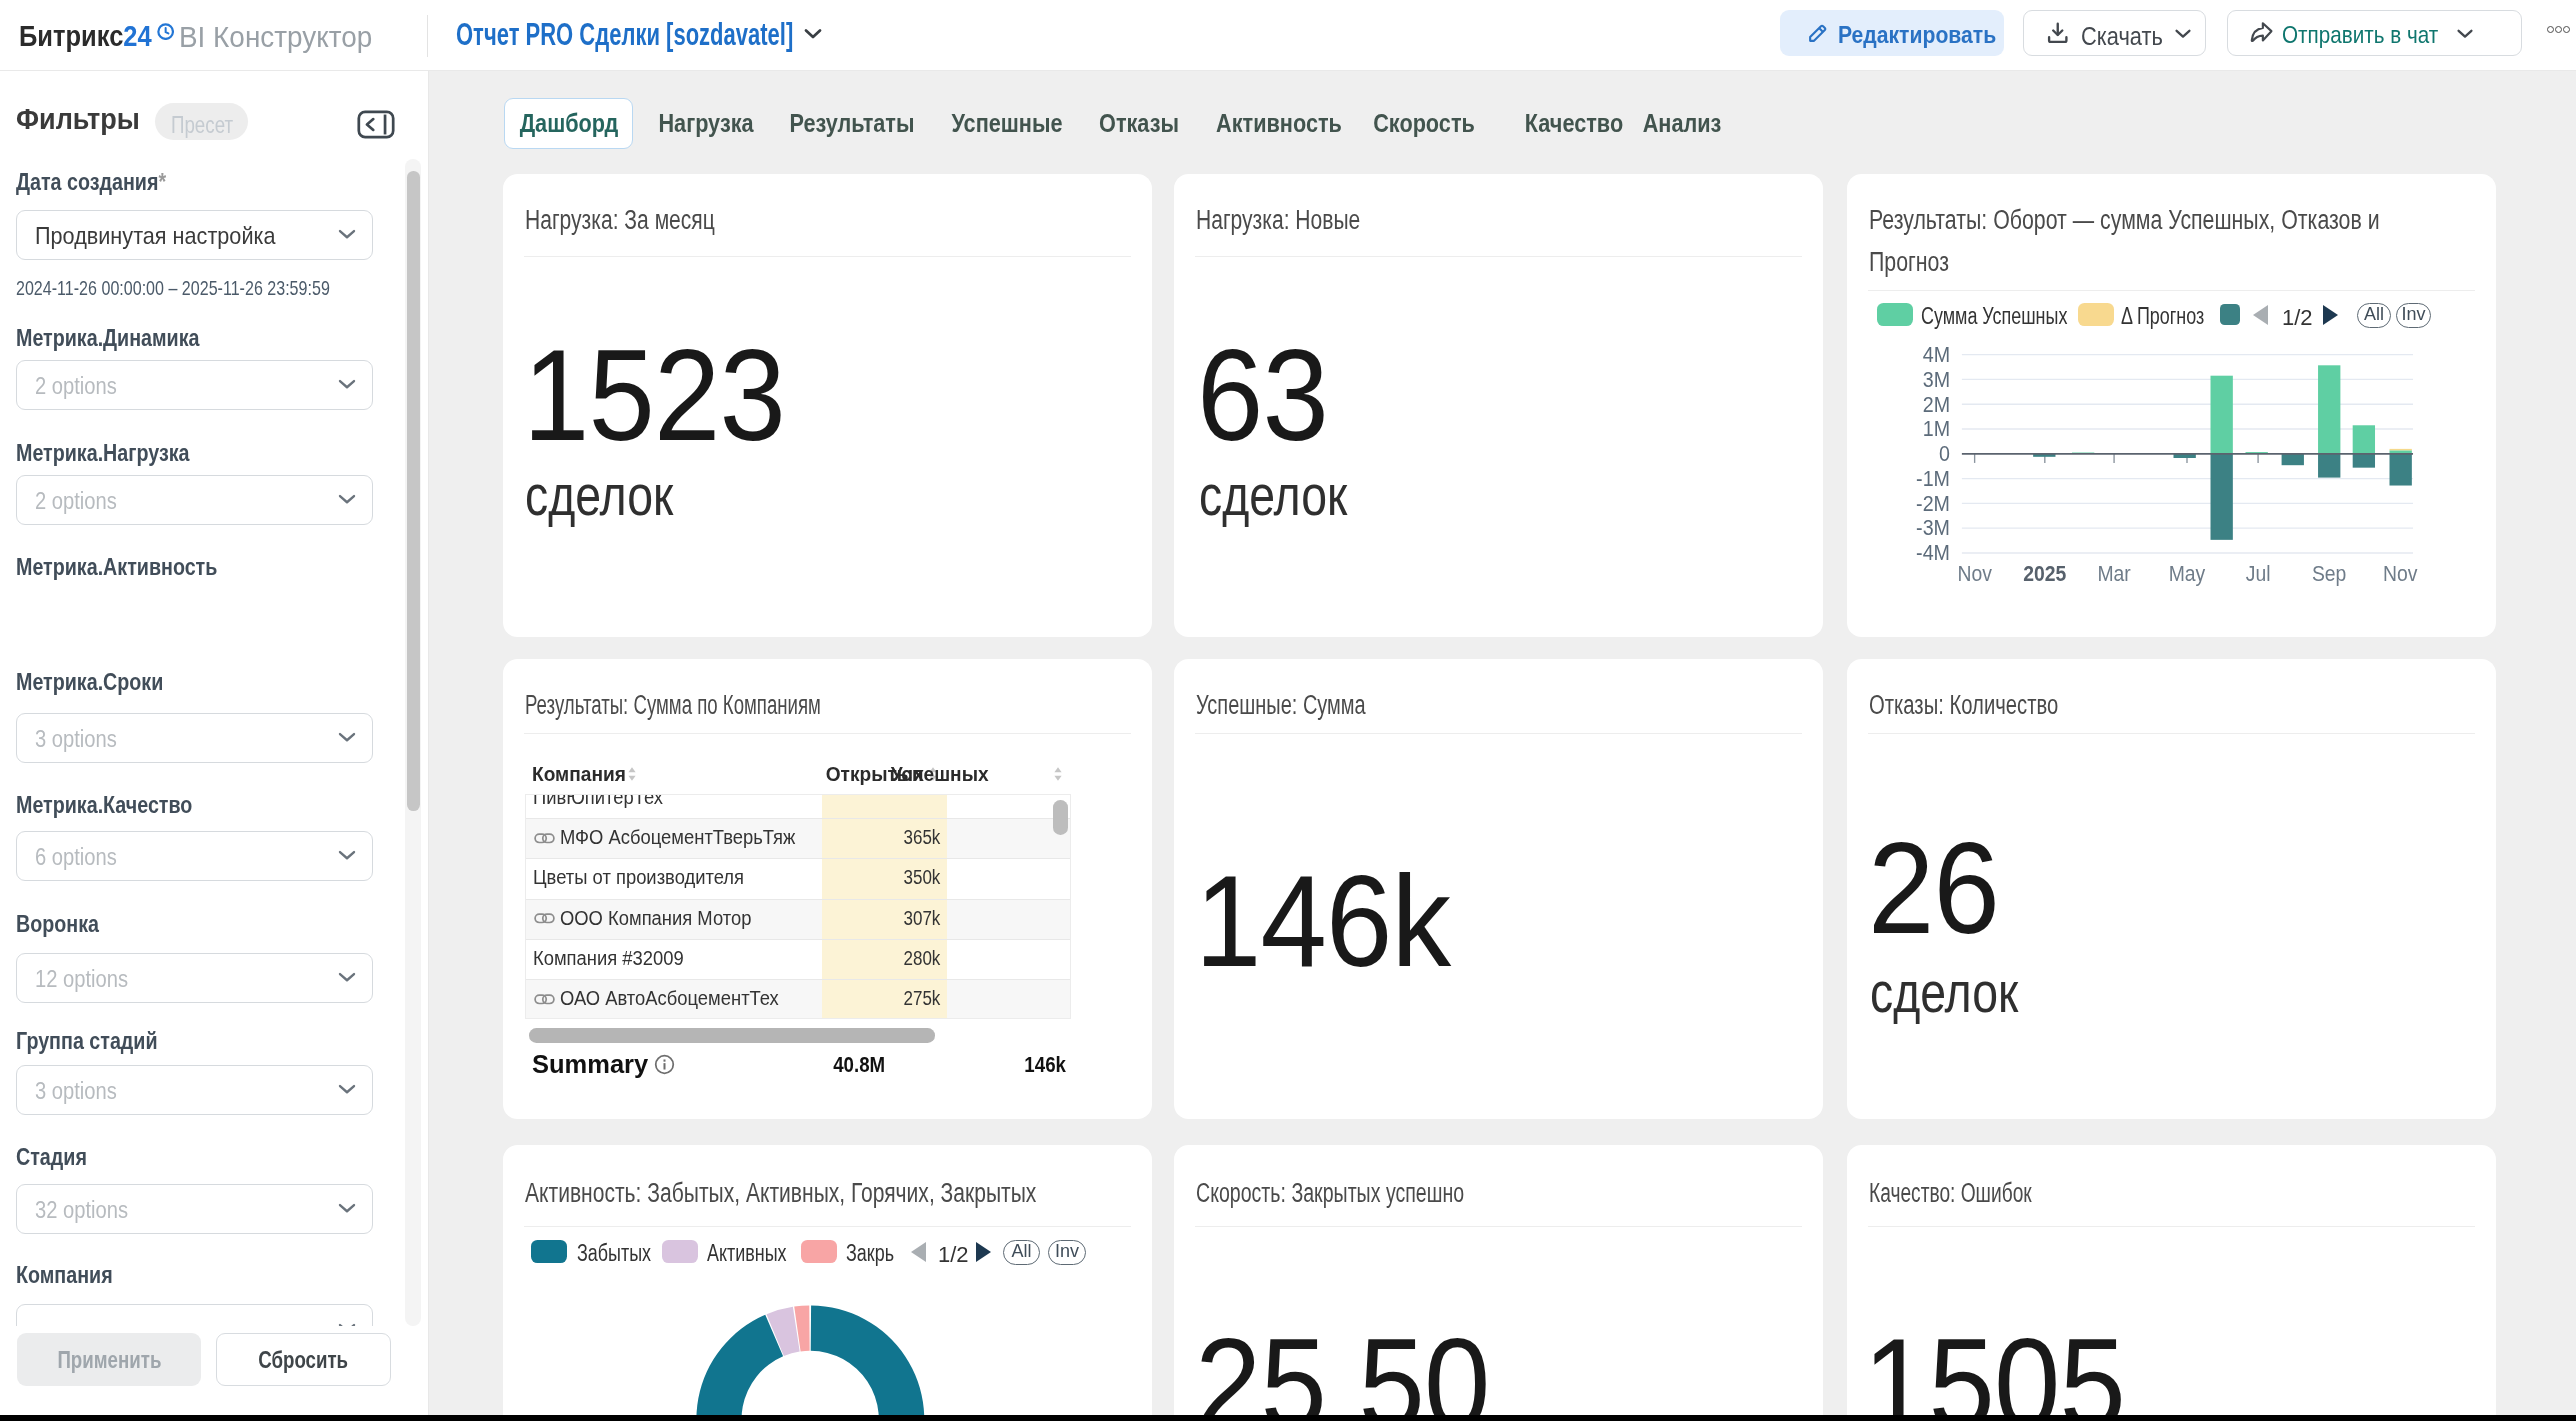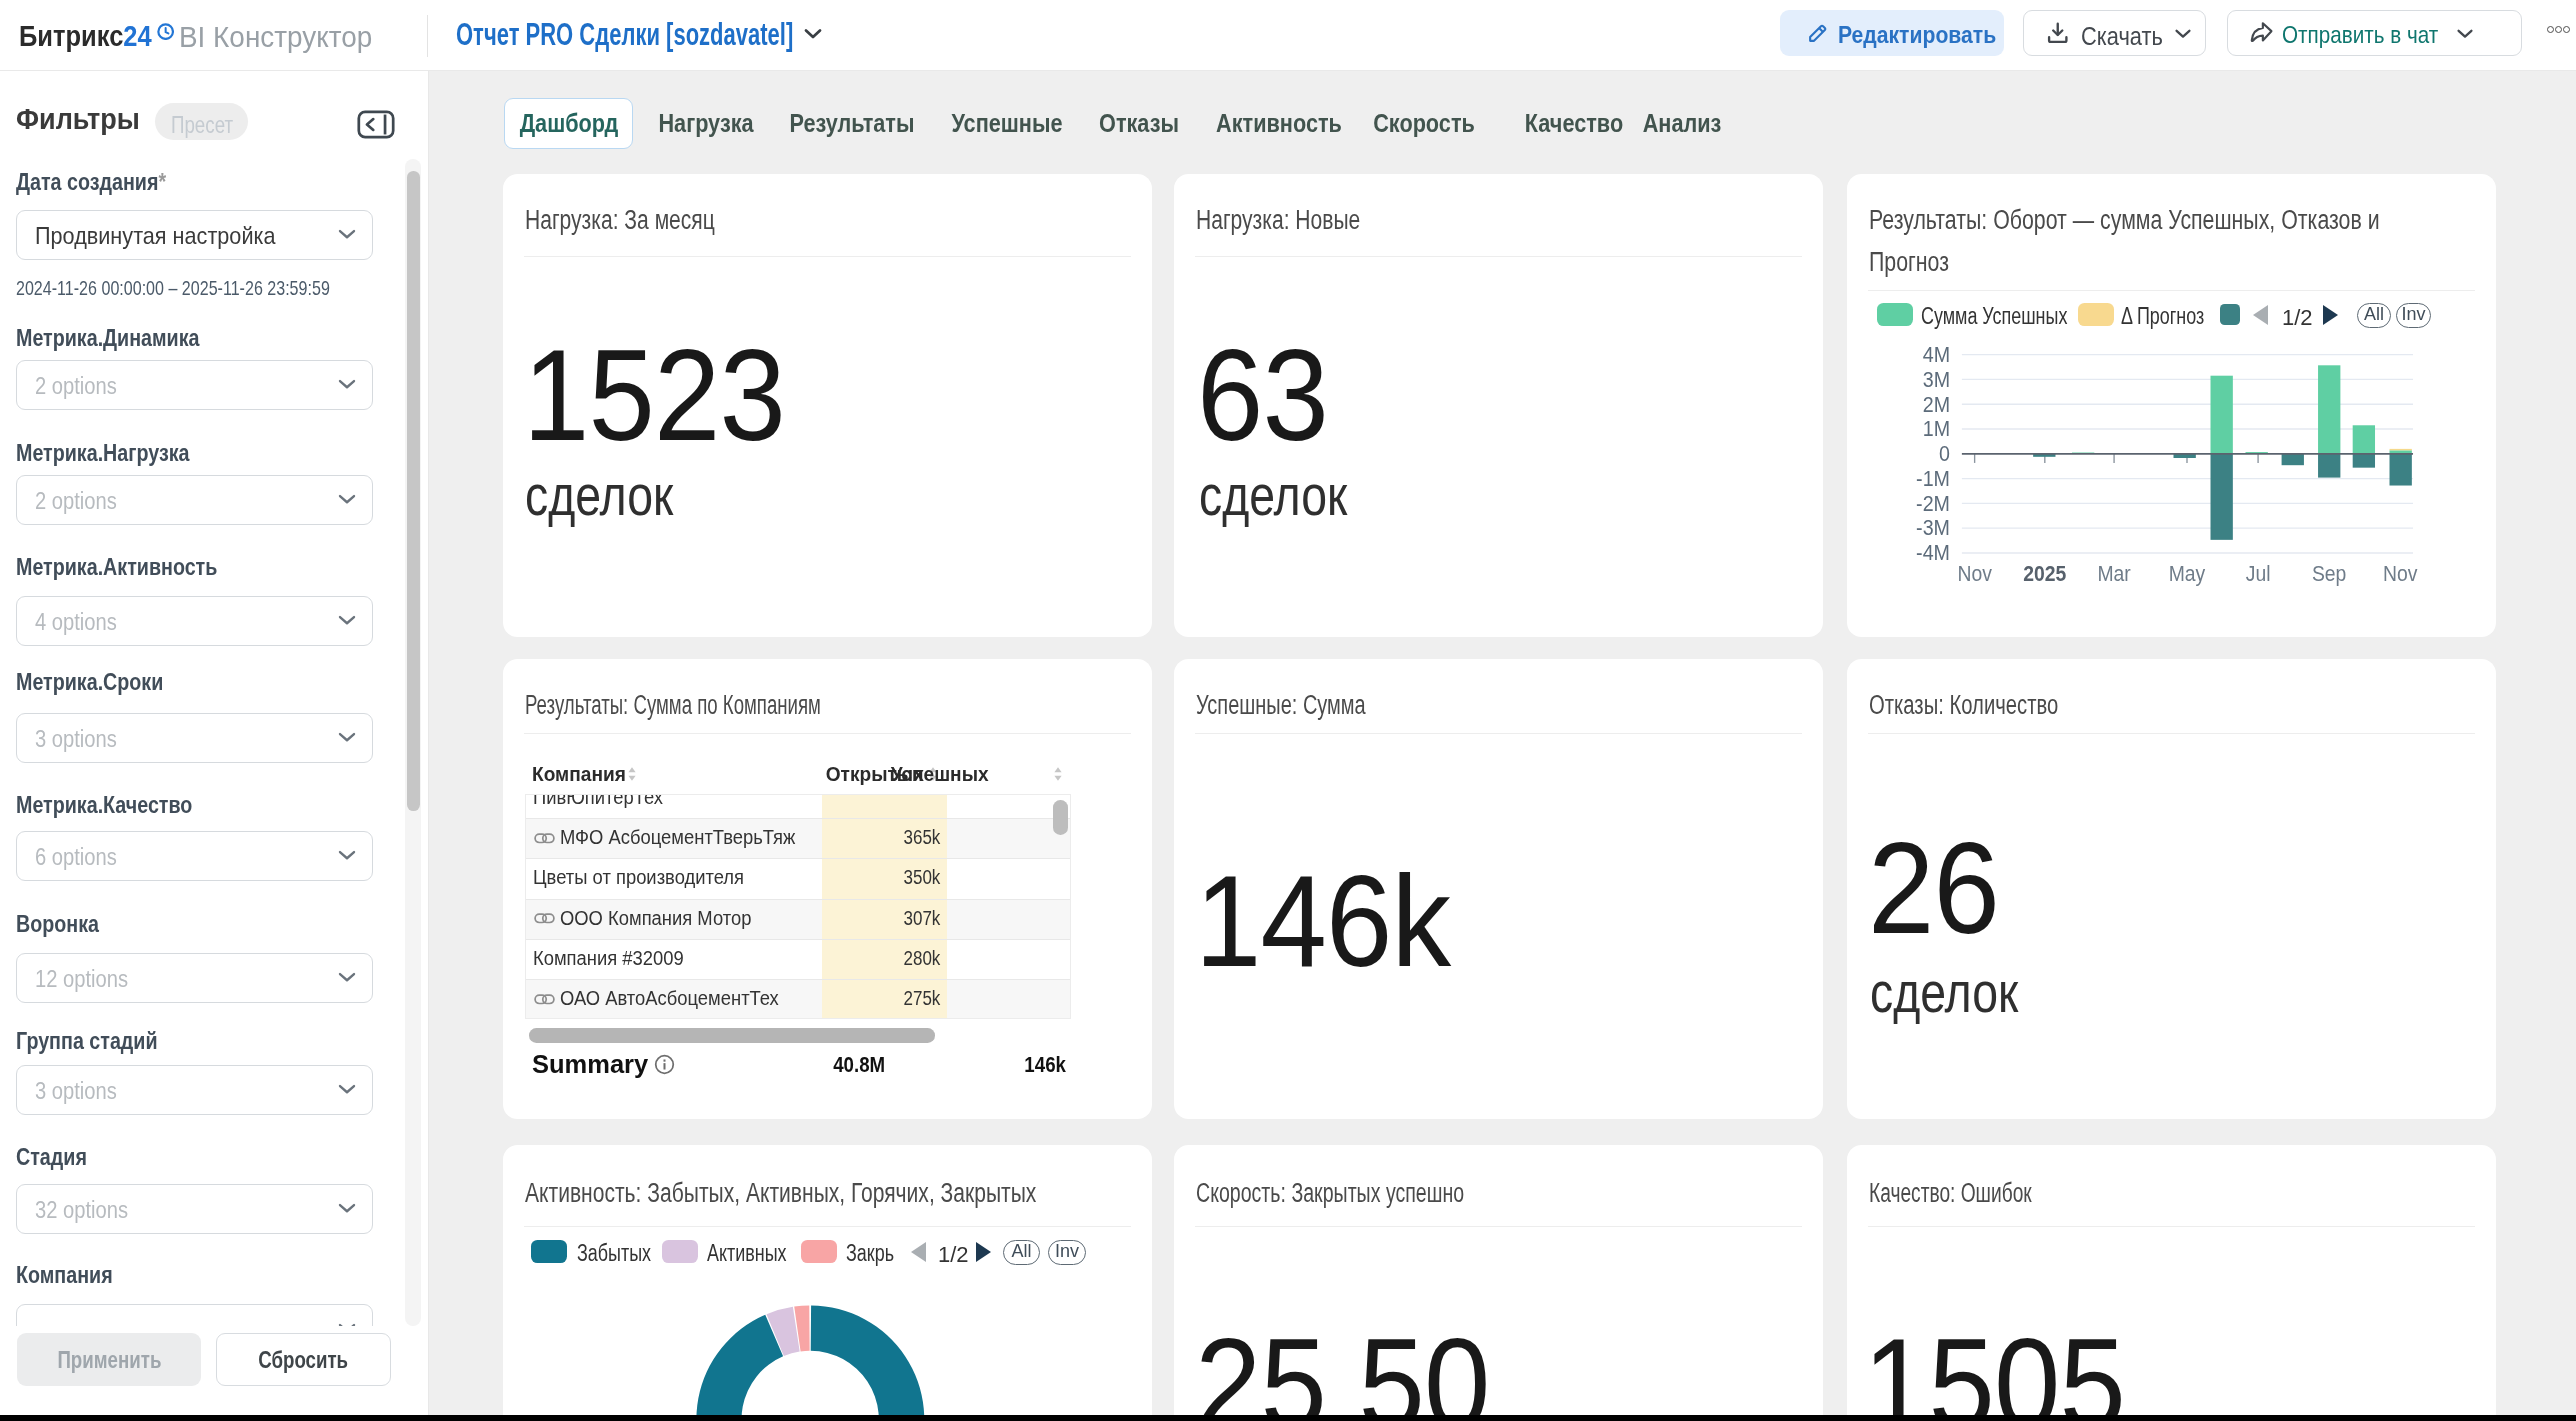--- a/index.html
+++ b/index.html
@@ -101,26 +101,20 @@
       </svg>
     </div>
 <div class="flabel" style="top:368px"><span class="sq" style="transform:scaleX(0.82);transform-origin:0 50%">Метрика.Нагрузка</span></div>
 <div class="fsel" style="top:404px">
       <span class="ph"><span class="sq" style="transform:scaleX(0.82);transform-origin:0 50%">2 options</span></span>
       <svg width="22" height="13.7" viewBox="0 0 24 15" style="">
         <polyline points="4.32,4.5 12.0,11.25 19.68,4.5" fill="none" stroke="#6a737c" stroke-width="2.6" stroke-linecap="round" stroke-linejoin="round"></polyline>
       </svg>
     </div>
 <div class="flabel" style="top:482px"><span class="sq" style="transform:scaleX(0.82);transform-origin:0 50%">Метрика.Активность</span></div>
-<div class="fsel" style="top:525px">
-      <span class="ph"><span class="sq" style="transform:scaleX(0.82);transform-origin:0 50%">4 options</span></span>
-      <svg width="22" height="13.7" viewBox="0 0 24 15" style="">
-        <polyline points="4.32,4.5 12.0,11.25 19.68,4.5" fill="none" stroke="#6a737c" stroke-width="2.6" stroke-linecap="round" stroke-linejoin="round"></polyline>
-      </svg>
-    </div>
 <div class="flabel" style="top:597px"><span class="sq" style="transform:scaleX(0.82);transform-origin:0 50%">Метрика.Сроки</span></div>
 <div class="fsel" style="top:642px">
       <span class="ph"><span class="sq" style="transform:scaleX(0.82);transform-origin:0 50%">3 options</span></span>
       <svg width="22" height="13.7" viewBox="0 0 24 15" style="">
         <polyline points="4.32,4.5 12.0,11.25 19.68,4.5" fill="none" stroke="#6a737c" stroke-width="2.6" stroke-linecap="round" stroke-linejoin="round"></polyline>
       </svg>
     </div>
 <div class="flabel" style="top:720px"><span class="sq" style="transform:scaleX(0.82);transform-origin:0 50%">Метрика.Качество</span></div>
 <div class="fsel" style="top:760px">
       <span class="ph"><span class="sq" style="transform:scaleX(0.82);transform-origin:0 50%">6 options</span></span>

